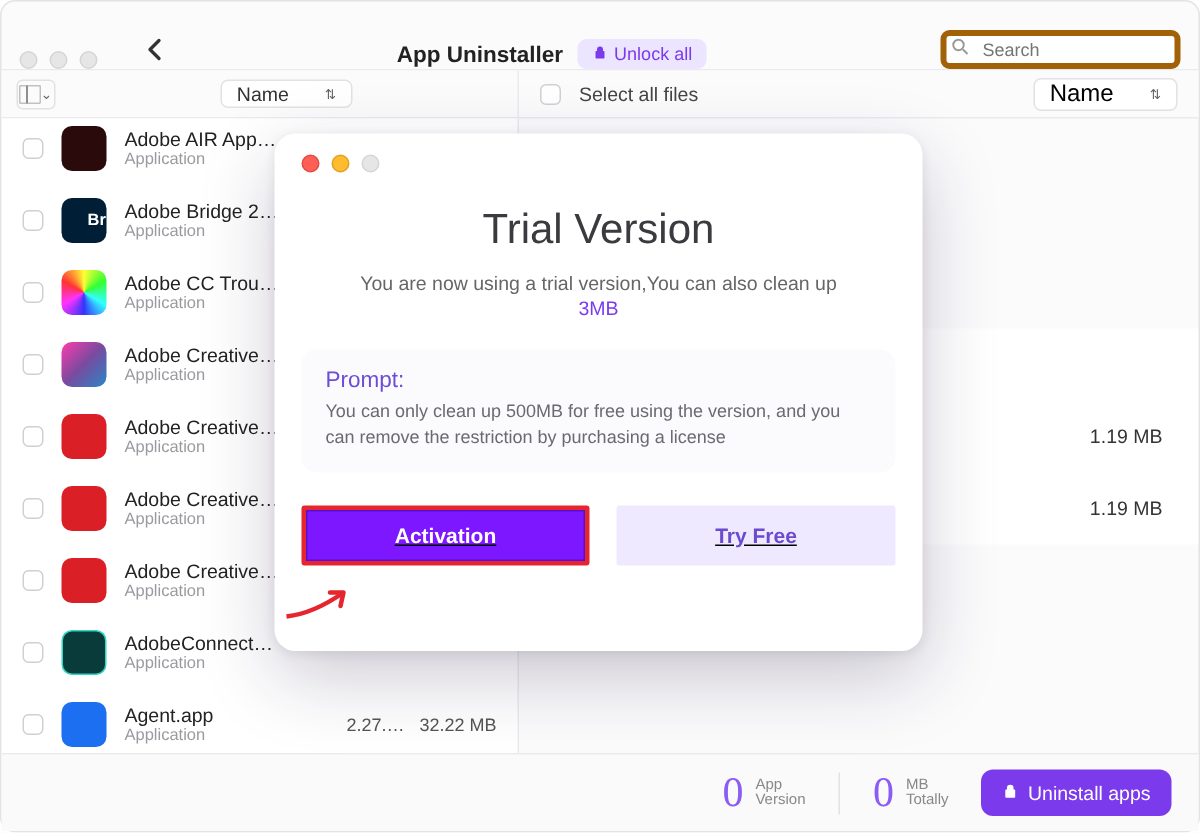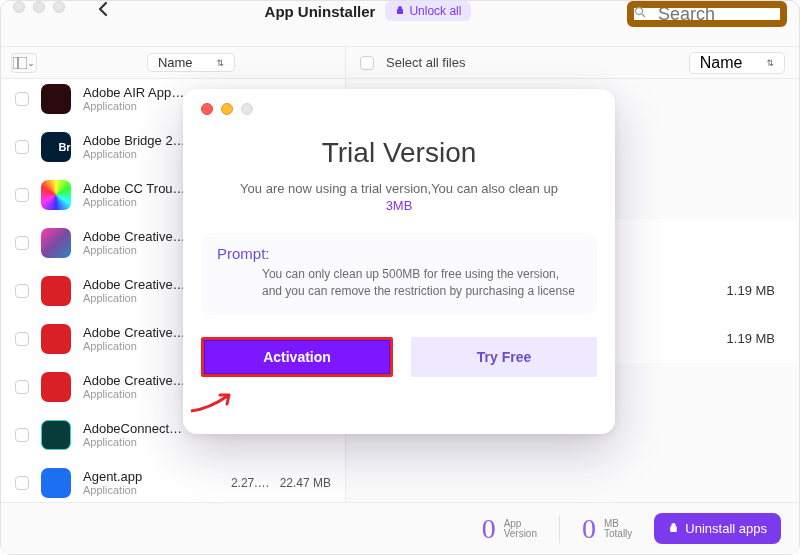--- a/index.html
+++ b/index.html
@@ -1,26 +1,26 @@
 <!DOCTYPE html>
 <html><head>
 <meta charset="utf-8">
 <style>
   * { box-sizing: border-box; margin:0; padding:0; font-family: -apple-system, BlinkMacSystemFont, "Helvetica Neue", Arial, sans-serif; }
   body { width:800px; height:555px; overflow:hidden; background:#fff; }
   .window { width:800px; height:555px; border:1px solid #e3e3e6; border-radius:10px; background:#fbfbfc; position:relative; display:flex; flex-direction:column; }
-  .titlebar { height:46px; display:flex; align-items:flex-start; padding:0 12px; gap:12px; border-bottom:1px solid #eceaef; }
+  .titlebar { height:46px; display:flex; align-items:flex-end; padding:0 12px; gap:12px; border-bottom:1px solid #eceaef; }
   .traffic { display:flex; gap:8px; }
   .tdot { width:12px; height:12px; border-radius:50%; background:#e6e6e6; border:1px solid #d5d5d5; }
   .back { margin-left:20px; font-size:18px; color:#444; cursor:pointer; }
   .title-center { flex:1; display:flex; justify-content:center; align-items:center; gap:10px; }
   .app-title { font-size:15px; font-weight:600; color:#222; }
   .unlock { background:#ece5ff; color:#7c3aed; font-size:12px; padding:3px 10px; border-radius:6px; display:flex; align-items:center; gap:4px; cursor:pointer; }
   .searchwrap { width:160px; }
-  .search { width:100%; height:26px; border:7px solid #a16207; border-radius:6px; background:#fff; font-size:18px; padding:0 8px 0 24px; color:#000000; }
+  .search { width:100%; height:26px; border:4px solid #a16207; border-radius:6px; background:#fff; font-size:12px; padding:0 8px 0 24px; color:#000000; }
   .search-holder { position:relative; }
   .search-holder .sicon { position:absolute; left:7px; top:5px; font-size:12px; color:#999; }
 
   .columns-header { height:32px; display:flex; border-bottom:1px solid #eceaef; background:#fbfbfc; }
   .left-colh { width:345px; display:flex; align-items:center; padding:0 10px; gap:10px; border-right:1px solid #eceaef; }
   .right-colh { flex:1; display:flex; align-items:center; padding:0 14px; gap:12px; }
   .viewmode { width:26px; height:20px; border:1px solid #e2e2e4; border-radius:4px; display:flex; align-items:center; justify-content:center; font-size:10px; color:#666; cursor:pointer; }
   .colh-name { flex:1; display:flex; justify-content:center; align-items:center; gap:6px; font-size:13px; color:#333; }
   .sort-pill { border:1px solid #e2e2e4; border-radius:5px; padding:1px 10px; display:flex; align-items:center; gap:24px; background:#fff; cursor:pointer;}
   .sort-caret { font-size:9px; color:#666; }
@@ -54,22 +54,22 @@
   .mtraffic { display:flex; gap:8px; }
   .mdot { width:12px; height:12px; border-radius:50%; }
   .mdot.red{background:#ff5f57;border:1px solid #e24b42;}
   .mdot.yel{background:#febc2e;border:1px solid #e1a125;}
   .mdot.grn{background:#e6e6e6;border:1px solid #d5d5d5;}
   .mtitle { text-align:center; font-size:28px; font-weight:500; color:#3a3a3f; margin-top:22px; }
   .mdesc { text-align:center; font-size:13px; color:#666; margin-top:12px; }
   .mdesc .accent { color:#7c3aed; display:block; margin-top:2px;}
   .promptbox { background:#fbfbfd; border-radius:10px; padding:12px 16px 14px; margin-top:20px; }
   .promptbox .phead { color:#6d4dd6; font-size:15px; margin-bottom:4px; font-weight:500;}
-  .promptbox .pbody { font-size:12px; color:#6a6a70; line-height:1.45;margin-left:45px; }
-  .mbuttons { display:flex; gap:18px; margin-top:22px; }
+  .promptbox .pbody { font-size:12px; color:#6a6a70; line-height:1.45; }
+  .mbuttons { display:flex; gap:18px; margin-top:22px;text-decoration:underline; }
   .btn { flex:1; height:40px; border-radius:2px; display:flex; align-items:center; justify-content:center; font-size:14px; cursor:pointer; }
   .btn.primary { background:#7c17ff; color:#fff; font-weight:600; border:3px solid #e5262f; box-shadow: inset 0 0 0 1px #5a0fd0;}
   .btn.secondary { background:#efe9ff; color:#6b4ad0; font-weight:600;}
   .arrow { position:absolute; left:188px; top:386px; color:#e5262f; pointer-events:none;}
 
   
   .bg-darkred{background:#2a0a0a;}
   .bg-blue{background:#001e36;padding-left:17px;}
   .bg-rainbow{background:conic-gradient(#ff3,#3f3,#3ff,#33f,#f3f,#f33,#ff3);}
   .bg-pink{background:linear-gradient(135deg,#ff3cac,#784ba0,#2b86c5);}
@@ -228,21 +228,21 @@
           <div class="cb"></div>
           <div class="appicon bg-blue2">
             <span></span>
           </div>
           <div class="rowtext">
             <div class="rowname">Agent.app</div>
             <div class="rowsub">Application</div>
           </div>
           <div class="rowmeta">
             <span>2.27.…</span>
-            <span>22.47 MB</span>
+            <span>32.22 MB</span>
           </div>
         </div>
       </div>
     <div class="right-pane" id="rightpane">
       <div style="height:48px"></div>
     <div class="right-row">
           <div class="path">Application.app/</div>
           <div class="size">1.19 MB</div>
         </div>
         <div class="right-row">

